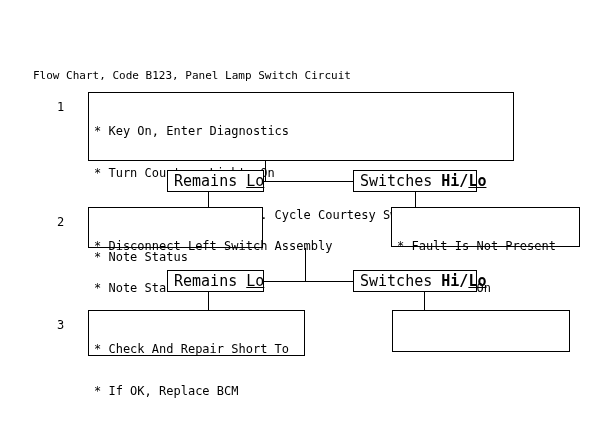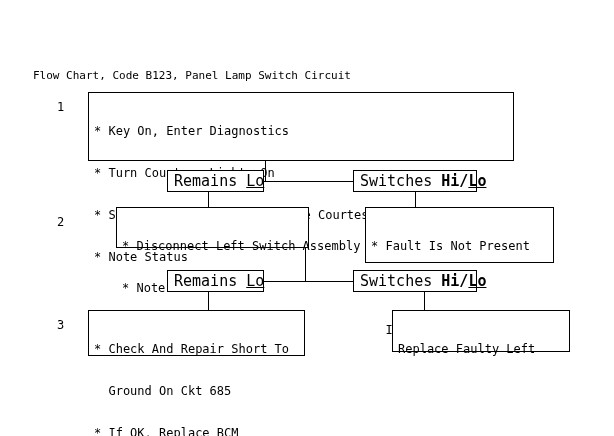--- a/index.html
+++ b/index.html
@@ -104,46 +104,44 @@
 
   <div class="decision" style="left:167px; top:170px; width:97px; height:22px;"><span>Remains </span><span class="u">Lo</span></div>
 
   <div class="decision" style="left:353px; top:170px; width:124px; height:22px;"><span>Switches </span><span class="b">Hi/</span><span class="bu">Lo</span></div>
 
   <div class="vline" style="left:208px; top:192px; height:15px;"></div>
   <div class="vline" style="left:415px; top:192px; height:15px;"></div>
 
   <div class="step-num" style="left:57px; top:215px;">2</div>
 
-  <div class="box" style="left:88px; top:207px; width:193px; height:41px;margin-left:28px;">
+  <div class="box" style="left:88px; top:207px; width:175px; height:41px;">
     <span class="line">* Disconnect Left Switch Assembly</span>
     <span class="line">* Note Status</span>
   </div>
 
-  <div class="box" style="left:365px; top:207px; width:189px; height:56px;">
+  <div class="box" style="left:391px; top:207px; width:189px; height:40px;">
     <span class="line">* Fault Is Not Present</span>
     <span class="line">* See Note On</span>
     <span class="line">  Intermittents</span>
   </div>
 
   <div class="vline" style="left:305px; top:248px; height:34px;"></div>
   <div class="hline" style="left:208px; top:281px; width:146px;"></div>
 
   <div class="decision" style="left:167px; top:270px; width:97px; height:22px;"><span>Remains </span><span class="u">Lo</span></div>
 
   <div class="decision" style="left:353px; top:270px; width:124px; height:22px;"><span>Switches </span><span class="b">Hi/</span><span class="bu">Lo</span></div>
 
   <div class="vline" style="left:208px; top:292px; height:18px;"></div>
   <div class="vline" style="left:424px; top:292px; height:18px;"></div>
 
   <div class="step-num" style="left:57px; top:318px;">3</div>
 
   <div class="box" style="left:88px; top:310px; width:217px; height:46px;">
     <span class="line">* Check And Repair Short To</span>
-    <span class="line">  Ground On Ckt 685</span>
     <span class="line">* If OK, Replace BCM</span>
   </div>
 
   <div class="box" style="left:392px; top:310px; width:178px; height:42px;">
-    <span class="line">Replace Faulty Left</span>
   </div>
 
 </div>
 
 </body></html>

